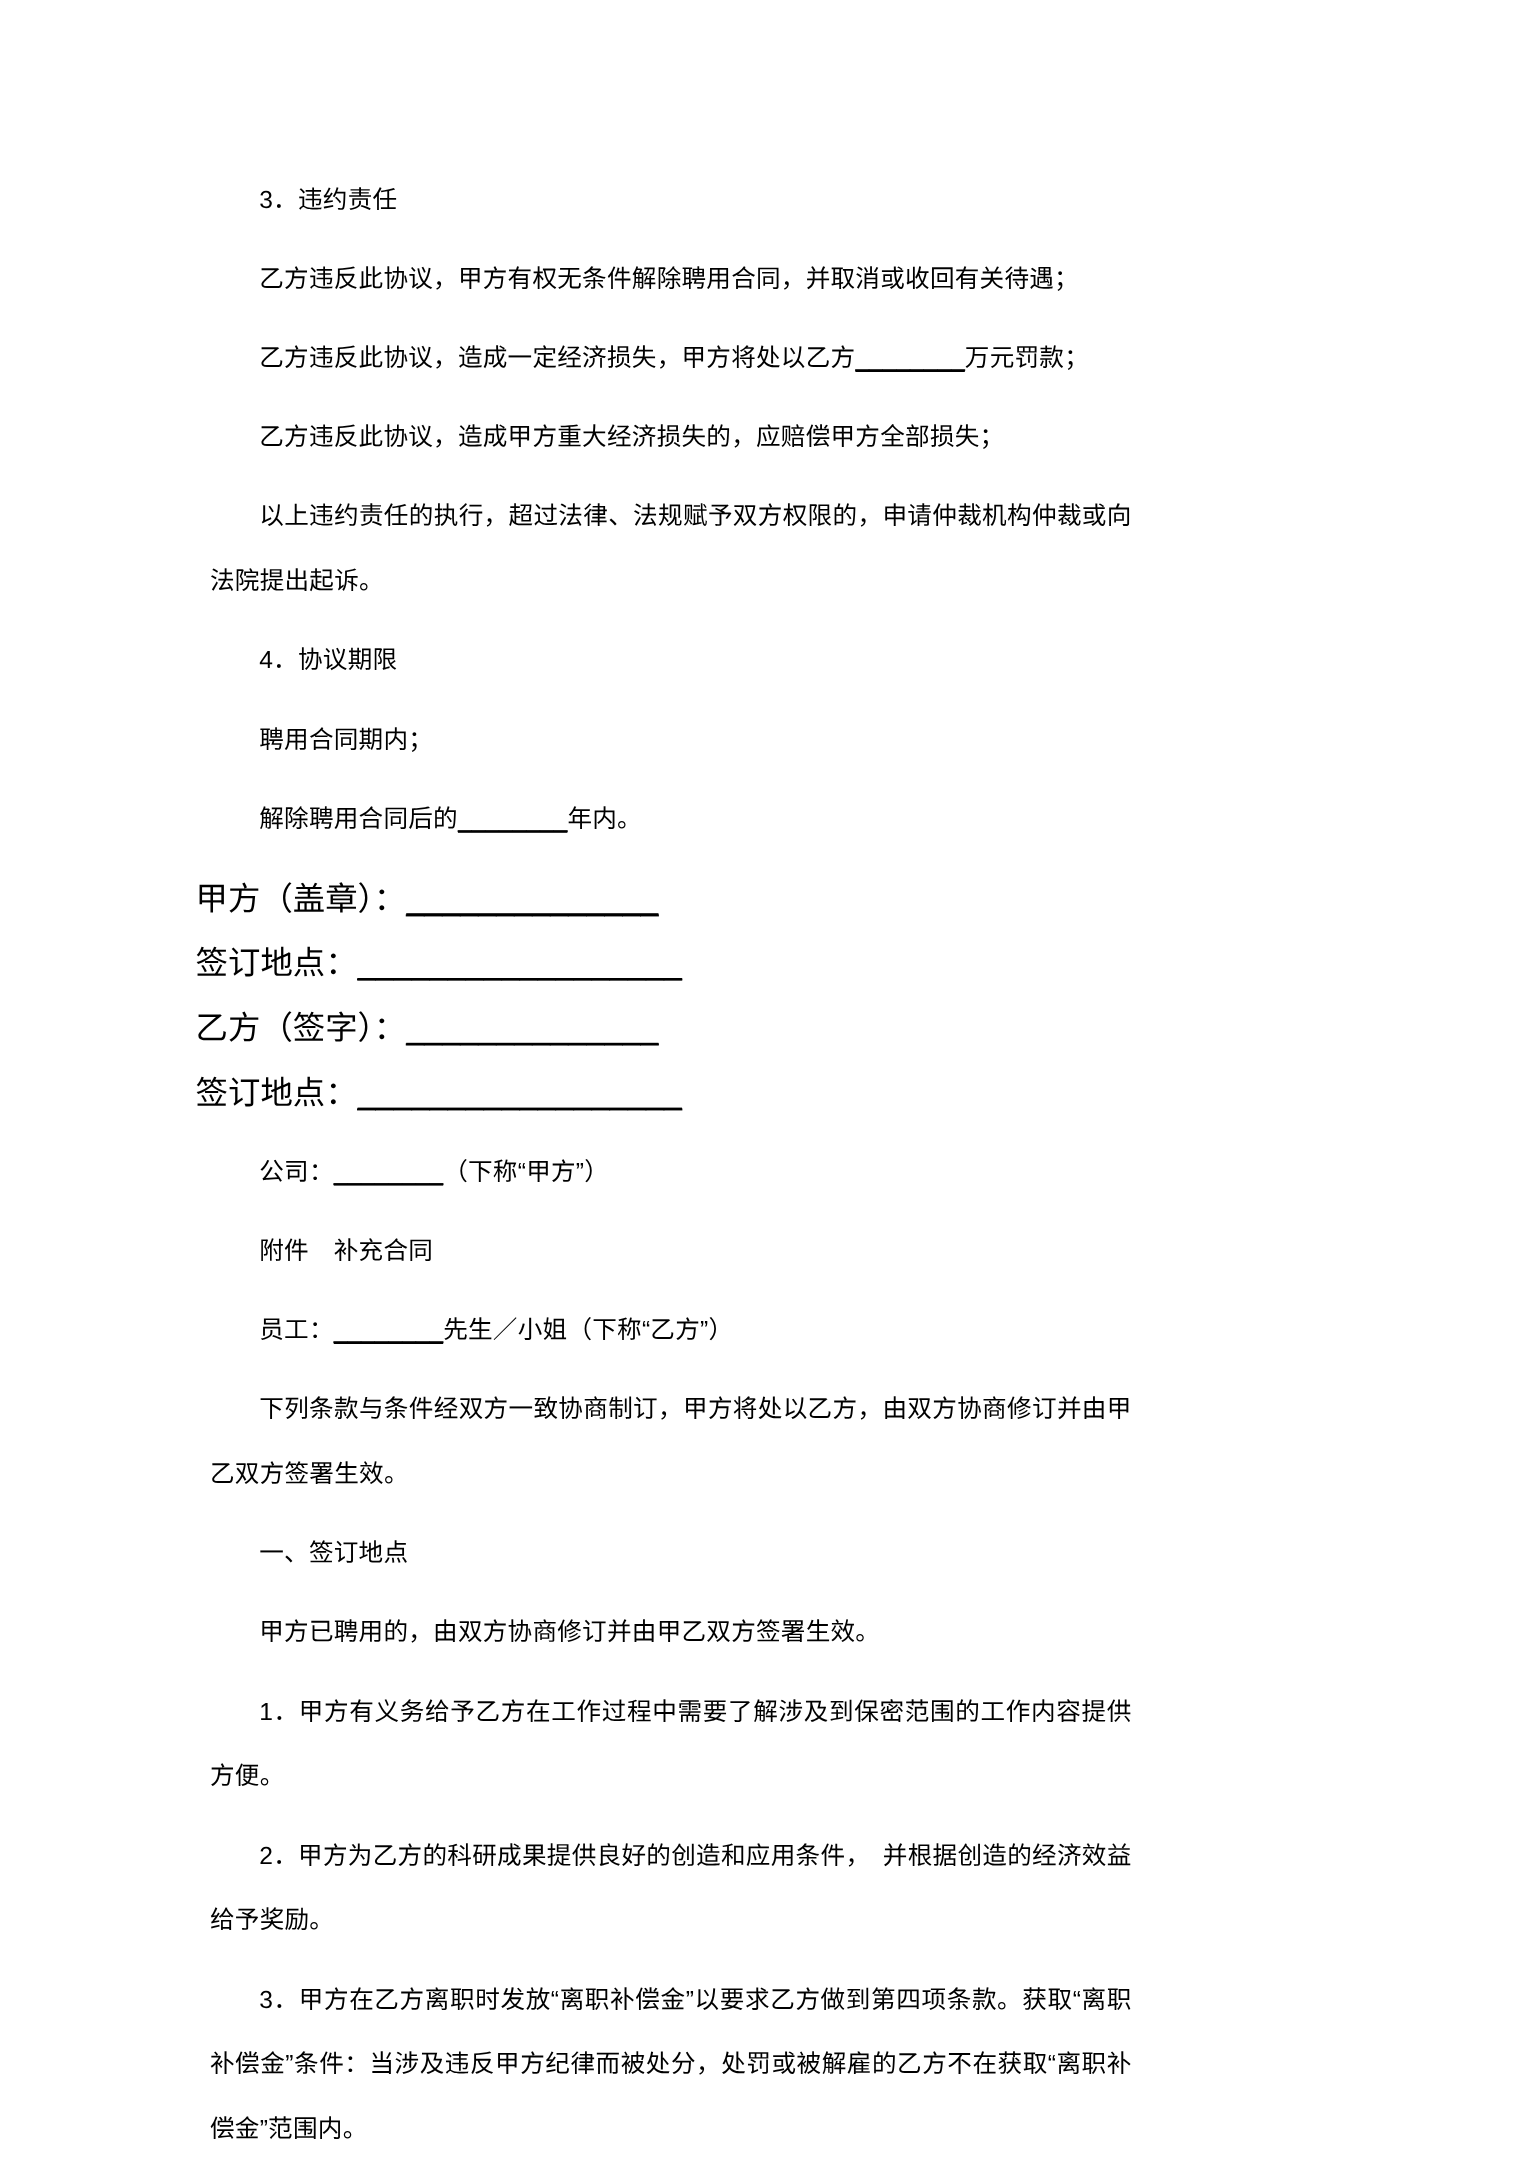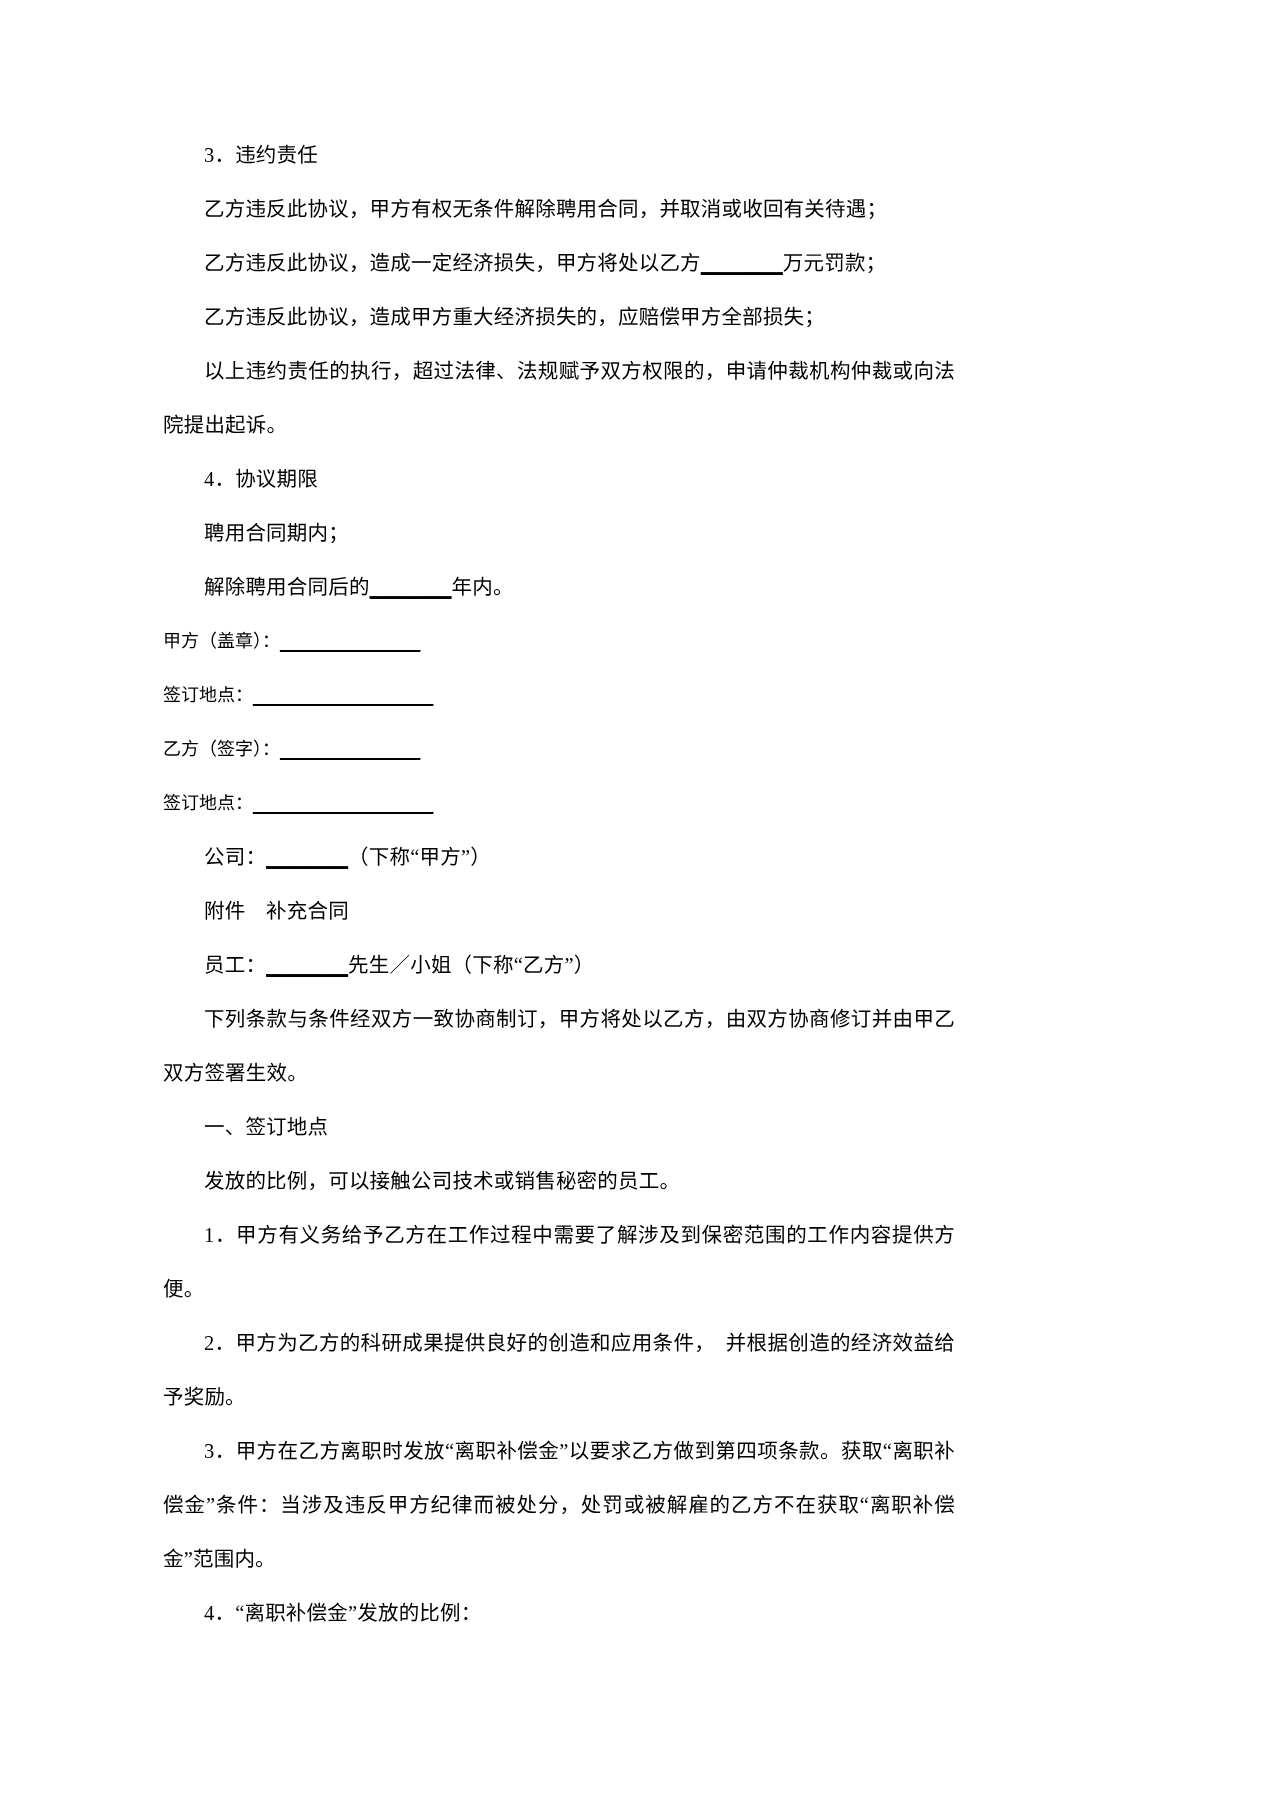--- a/index.html
+++ b/index.html
@@ -27,36 +27,35 @@
     top: 128px;
     width: 792px;
   }
   
   .para {
     font-size: 20.5px;
     line-height: 54px;
     letter-spacing: 0.2px;
     text-align: justify;
     text-justify: inter-ideograph;
-    margin: 0;
+    margin: 12px;
     white-space: normal;
     word-break: break-all;
-    font-family: Liberation Serif, serif;
   }
   .indent {
     text-indent: 41px;
   }
   .fill {
     text-decoration: underline;
     text-decoration-thickness: 1.5px;
     text-underline-offset: 3px;
     letter-spacing: 0px;
   }
   .sig-line {
-    font-size: 18px;
+    font-size: 27px;
     line-height: 54px;
     margin: 0;
     text-indent: 0;
     white-space: nowrap;
   }
 </style>
 </head>
 <body>
 
 <div class="page">
@@ -90,21 +89,21 @@
     <p class="para indent"><span>公司：</span><span class="fill">________</span><span>（下称“甲方”）</span></p>
 
     <p class="para indent">附件　补充合同</p>
 
     <p class="para indent"><span>员工：</span><span class="fill">________</span><span>先生／小姐（下称“乙方”）</span></p>
 
     <p class="para indent">下列条款与条件经双方一致协商制订，甲方将处以乙方，由双方协商修订并由甲乙双方签署生效。</p>
 
     <p class="para indent">一、签订地点</p>
 
-    <p class="para indent">发放的比例，可以接触公司技术或销售秘密的员工。</p>
+    <p class="para indent">甲方已聘用的，由双方协商修订并由甲乙双方签署生效。</p>
 
 
     <p class="para indent">1．甲方有义务给予乙方在工作过程中需要了解涉及到保密范围的工作内容提供方便。</p>
 
     <p class="para indent">2．甲方为乙方的科研成果提供良好的创造和应用条件，　并根据创造的经济效益给予奖励。</p>
 
     <p class="para indent">3．甲方在乙方离职时发放“离职补偿金”以要求乙方做到第四项条款。获取“离职补偿金”条件：当涉及违反甲方纪律而被处分，处罚或被解雇的乙方不在获取“离职补偿金”范围内。</p>
 
     <p class="para indent">4．“离职补偿金”发放的比例：</p>
 

